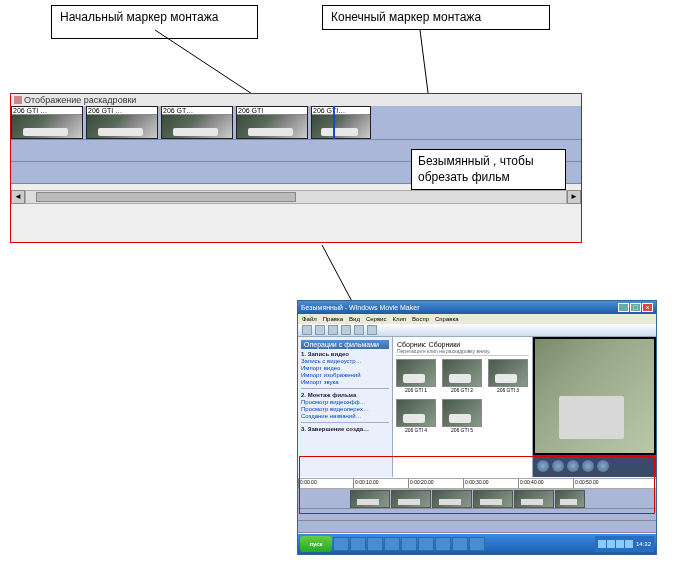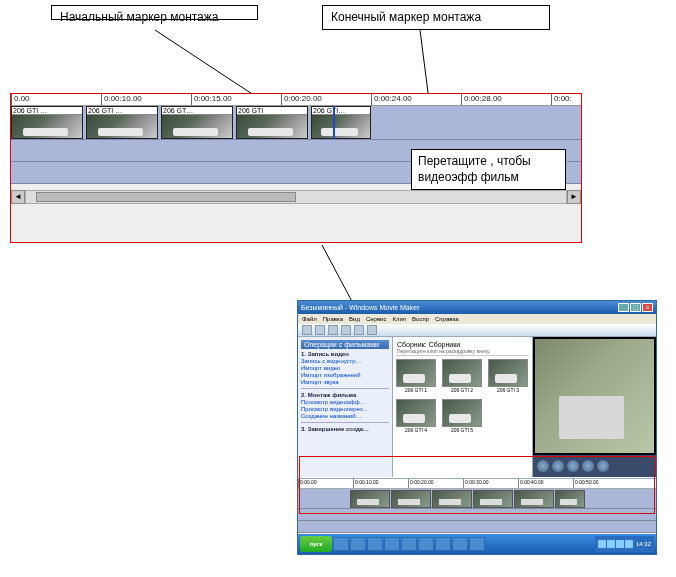--- a/index.html
+++ b/index.html
@@ -1,20 +1,20 @@
 <!DOCTYPE html>
 <html><head>
 <meta charset="utf-8">
 <style>
 *{box-sizing:border-box;margin:0;padding:0;font-family:Arial,sans-serif}
 body{width:676px;height:577px;background:#fff;position:relative;overflow:hidden}
 
 
 .callout{position:absolute;border:1px solid #000;background:#fff;padding:4px 8px;font-size:12px}
-.callout-1{left:51px;top:5px;width:207px;height:15px}
+.callout-1{left:51px;top:5px;width:207px;height:34px}
 .callout-2{left:322px;top:5px;width:228px;height:25px}
 .tooltip-box{position:absolute;border:1px solid #000;background:#fff;padding:4px 6px;font-size:12px;left:411px;top:149px;width:155px;line-height:1.3}
 
 
 .arrow{position:absolute;stroke:#000;fill:none}
 .arrowhead{fill:#000}
 
 
 .timeline-panel{position:absolute;left:10px;top:93px;width:572px;height:150px;border:1px solid #d00;background:#eee}
 .timeline-title{font-size:9px;color:#333;padding:1px 3px;background:#e8e8e8;display:flex;align-items:center;gap:2px}
@@ -86,28 +86,23 @@
     <marker id="ah" markerWidth="8" markerHeight="8" refX="6" refY="3" orient="auto">
         <path d="M0,0 L6,3 L0,6 Z" class="arrowhead"></path>
       </marker>
   </defs>
   <line x1="155" y1="30" x2="322" y2="140" stroke="#000" stroke-width="1" marker-end="url(#ah)"></line>
   <line x1="420" y1="30" x2="432" y2="124" stroke="#000" stroke-width="1" marker-end="url(#ah)"></line>
   <line x1="322" y1="245" x2="433" y2="454" stroke="#000" stroke-width="1" marker-end="url(#ah)"></line>
 </svg>
 
 <div class="timeline-panel">
-  <div class="ruler">
-    <span>0.00</span>
-    <span>0:00:10.00</span>
-    <span>0:00:15.00</span>
-    <span>0:00:20.00</span>
-    <span>0:00:24.00</span>
-    <span>0:00:28.00</span>
-    <span>0:00:</span>
+  <div class="timeline-title">
+    <span class="timeline-title-icon"></span>
+    <span>Отображение раскадровки</span>
   </div>
   <div class="clip-row">
     <div class="clip">
         <div class="clip-label">206 GTI …</div>
         <div class="clip-thumb"></div>
       </div>
     <div class="clip">
         <div class="clip-label">206 GTI …</div>
         <div class="clip-thumb"></div>
       </div>
@@ -130,21 +125,21 @@
   <div style="height:4px;background:#eee"></div>
   <div class="scroll-area">
     <div class="scroll-btn">◄</div>
     <div class="scroll-track">
         <div class="scroll-thumb"></div>
       </div>
     <div class="scroll-btn">►</div>
   </div>
 </div>
 
-<div class="tooltip-box">Перетащите , чтобы видеоэфф фильм</div>
+<div class="tooltip-box">Безымянный , чтобы обрезать фильм</div>
 
 <div class="mm-window">
   <div class="mm-titlebar">
     <span>Безымянный - Windows Movie Maker</span>
     <div class="win-btns">
       <div class="win-btn">_</div>
       <div class="win-btn">□</div>
       <div class="win-btn close">×</div>
     </div>
   </div>

